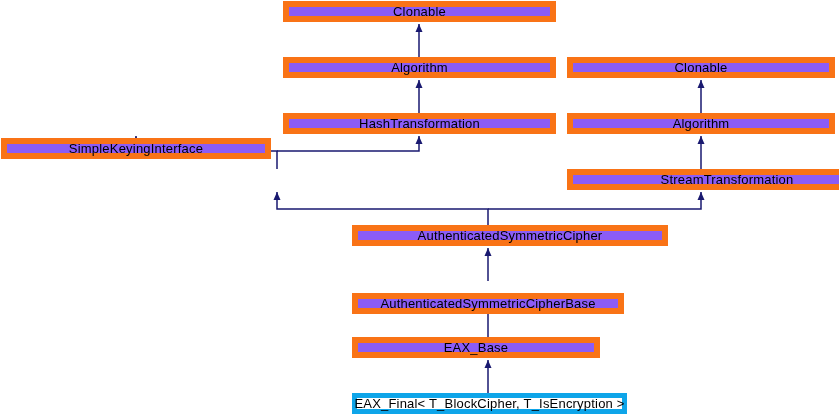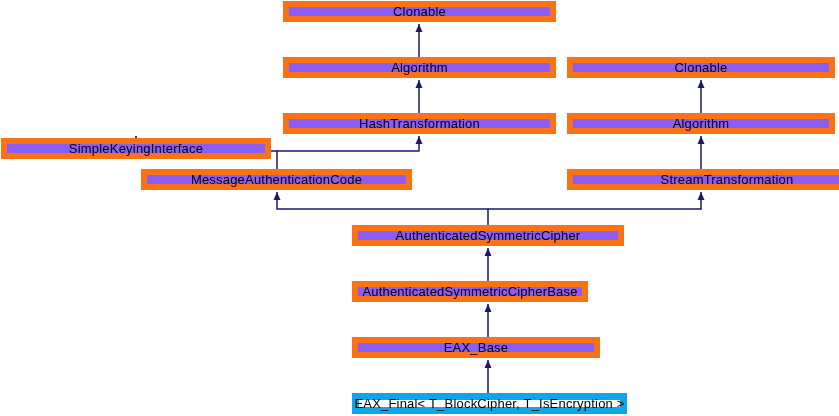--- a/index.html
+++ b/index.html
@@ -21,21 +21,21 @@
     font-size:13px;
     letter-spacing:0.2px;
     display:flex;
     align-items:center;
     justify-content:center;
     white-space:nowrap;
     cursor:pointer;
   }
   .node.main{
     background:#ffffff;
-    border:7px solid #0ea5e9;
+    border:5px solid #0ea5e9;
     cursor:default;
     text-align:center;
   }
 </style>
 </head>
 <body>
 
 <div class="canvas">
 
   <svg class="edges" width="839" height="416" viewBox="0 0 839 416" xmlns="http://www.w3.org/2000/svg">
@@ -64,25 +64,24 @@
   <div class="node" style="left:283px;top:57px;width:273px;">Algorithm</div>
 
   <div class="node" style="left:567px;top:57px;width:268px;">Clonable</div>
 
   <div class="node" style="left:1px;top:99px;width:270px;margin-top:39px;">SimpleKeyingInterface</div>
 
   <div class="node" style="left:283px;top:113px;width:273px;text-align:right;">HashTransformation</div>
 
   <div class="node" style="left:567px;top:113px;width:268px;">Algorithm</div>
 
-  <div class="node" style="left:141px;top:169px;width:271px;">MessageAuthenticationCode</div>
 
   <div class="node" style="left:567px;top:169px;width:320px;">StreamTransformation</div>
 
-  <div class="node" style="left:352px;top:225px;width:272px;">AuthenticatedSymmetricCipher</div>
+  <div class="node" style="left:352px;top:225px;width:316px;">AuthenticatedSymmetricCipher</div>
 
-  <div class="node" style="left:352px;top:281px;width:236px;">AuthenticatedSymmetricCipherBase</div>
+  <div class="node" style="left:352px;top:293px;width:272px;">AuthenticatedSymmetricCipherBase</div>
 
   <div class="node" style="left:352px;top:337px;width:248px;">EAX_Base</div>
 
   <div class="node main" style="left:352px;top:393px;width:275px;">EAX_Final&lt; T_BlockCipher, T_IsEncryption &gt;</div>
 
 </div>
 
 </body></html>

